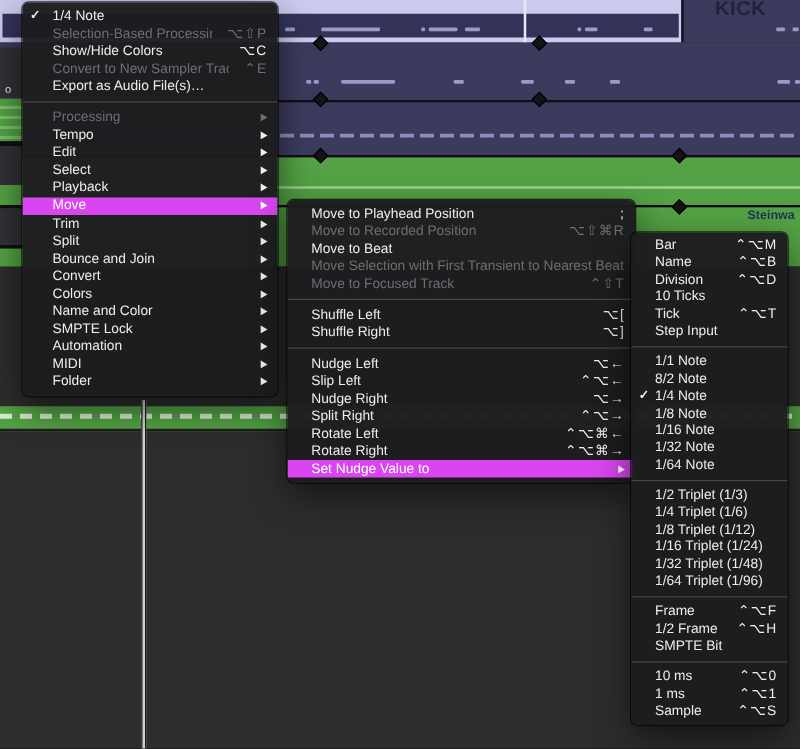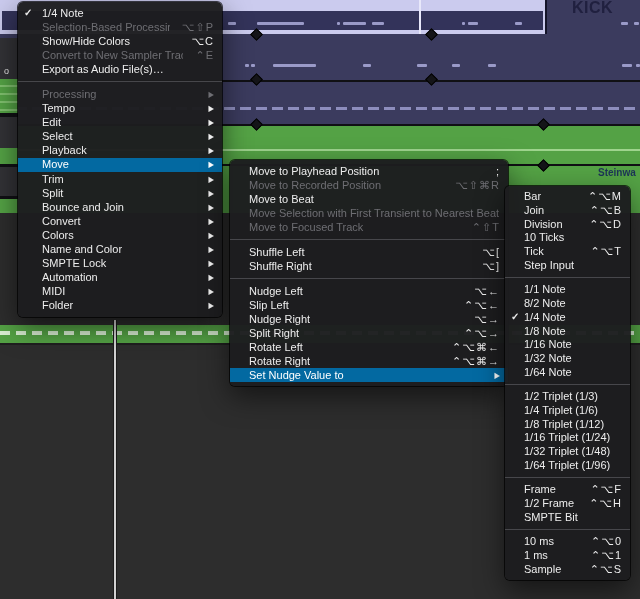--- a/index.html
+++ b/index.html
@@ -61,21 +61,21 @@
       white-space:nowrap;line-height:1;}
   #menu-main .mi{height:14.1px;}
   #menu-move .mi{height:14px;}
   #menu-nudge .mi{height:13.7px;}
   .chk{flex:0 0 18px;width:18px;font-size:10px;font-weight:700;}
   #menu-move .chk,#menu-nudge .chk{flex-basis:13px;width:13px;}
   .lbl{flex:1 1 auto;overflow:hidden;}
   .sc{margin-left:12px;letter-spacing:1px;}
   .arr{margin-left:8px;font-size:7px;transform:scaleY(1.15);}
   .mi.dis{color:#6e6e73;}
-  .mi.hl{background:#0369a1;color:#fff;}
+  .mi.hl{background:#d946ef;color:#fff;}
   .msep{height:1px;background:#47474b;margin:5px 0;}
 </style>
 </head>
 <body>
 
 <div class="stage">
 
   <div id="lane1" class="lane">
     <div class="clip-selected">
       <div class="clip-inner"></div>
@@ -315,21 +315,21 @@
       </div>
     </div>
   <div class="menu" id="menu-nudge">
       <div class="mi">
         <span class="chk"></span>
         <span class="lbl">Bar</span>
         <span class="sc">⌃⌥M</span>
       </div>
       <div class="mi">
         <span class="chk"></span>
-        <span class="lbl">Join</span>
+        <span class="lbl">Name</span>
         <span class="sc">⌃⌥B</span>
       </div>
       <div class="mi">
         <span class="chk"></span>
         <span class="lbl">Division</span>
         <span class="sc">⌃⌥D</span>
       </div>
       <div class="mi">
         <span class="chk"></span>
         <span class="lbl">10 Ticks</span>

